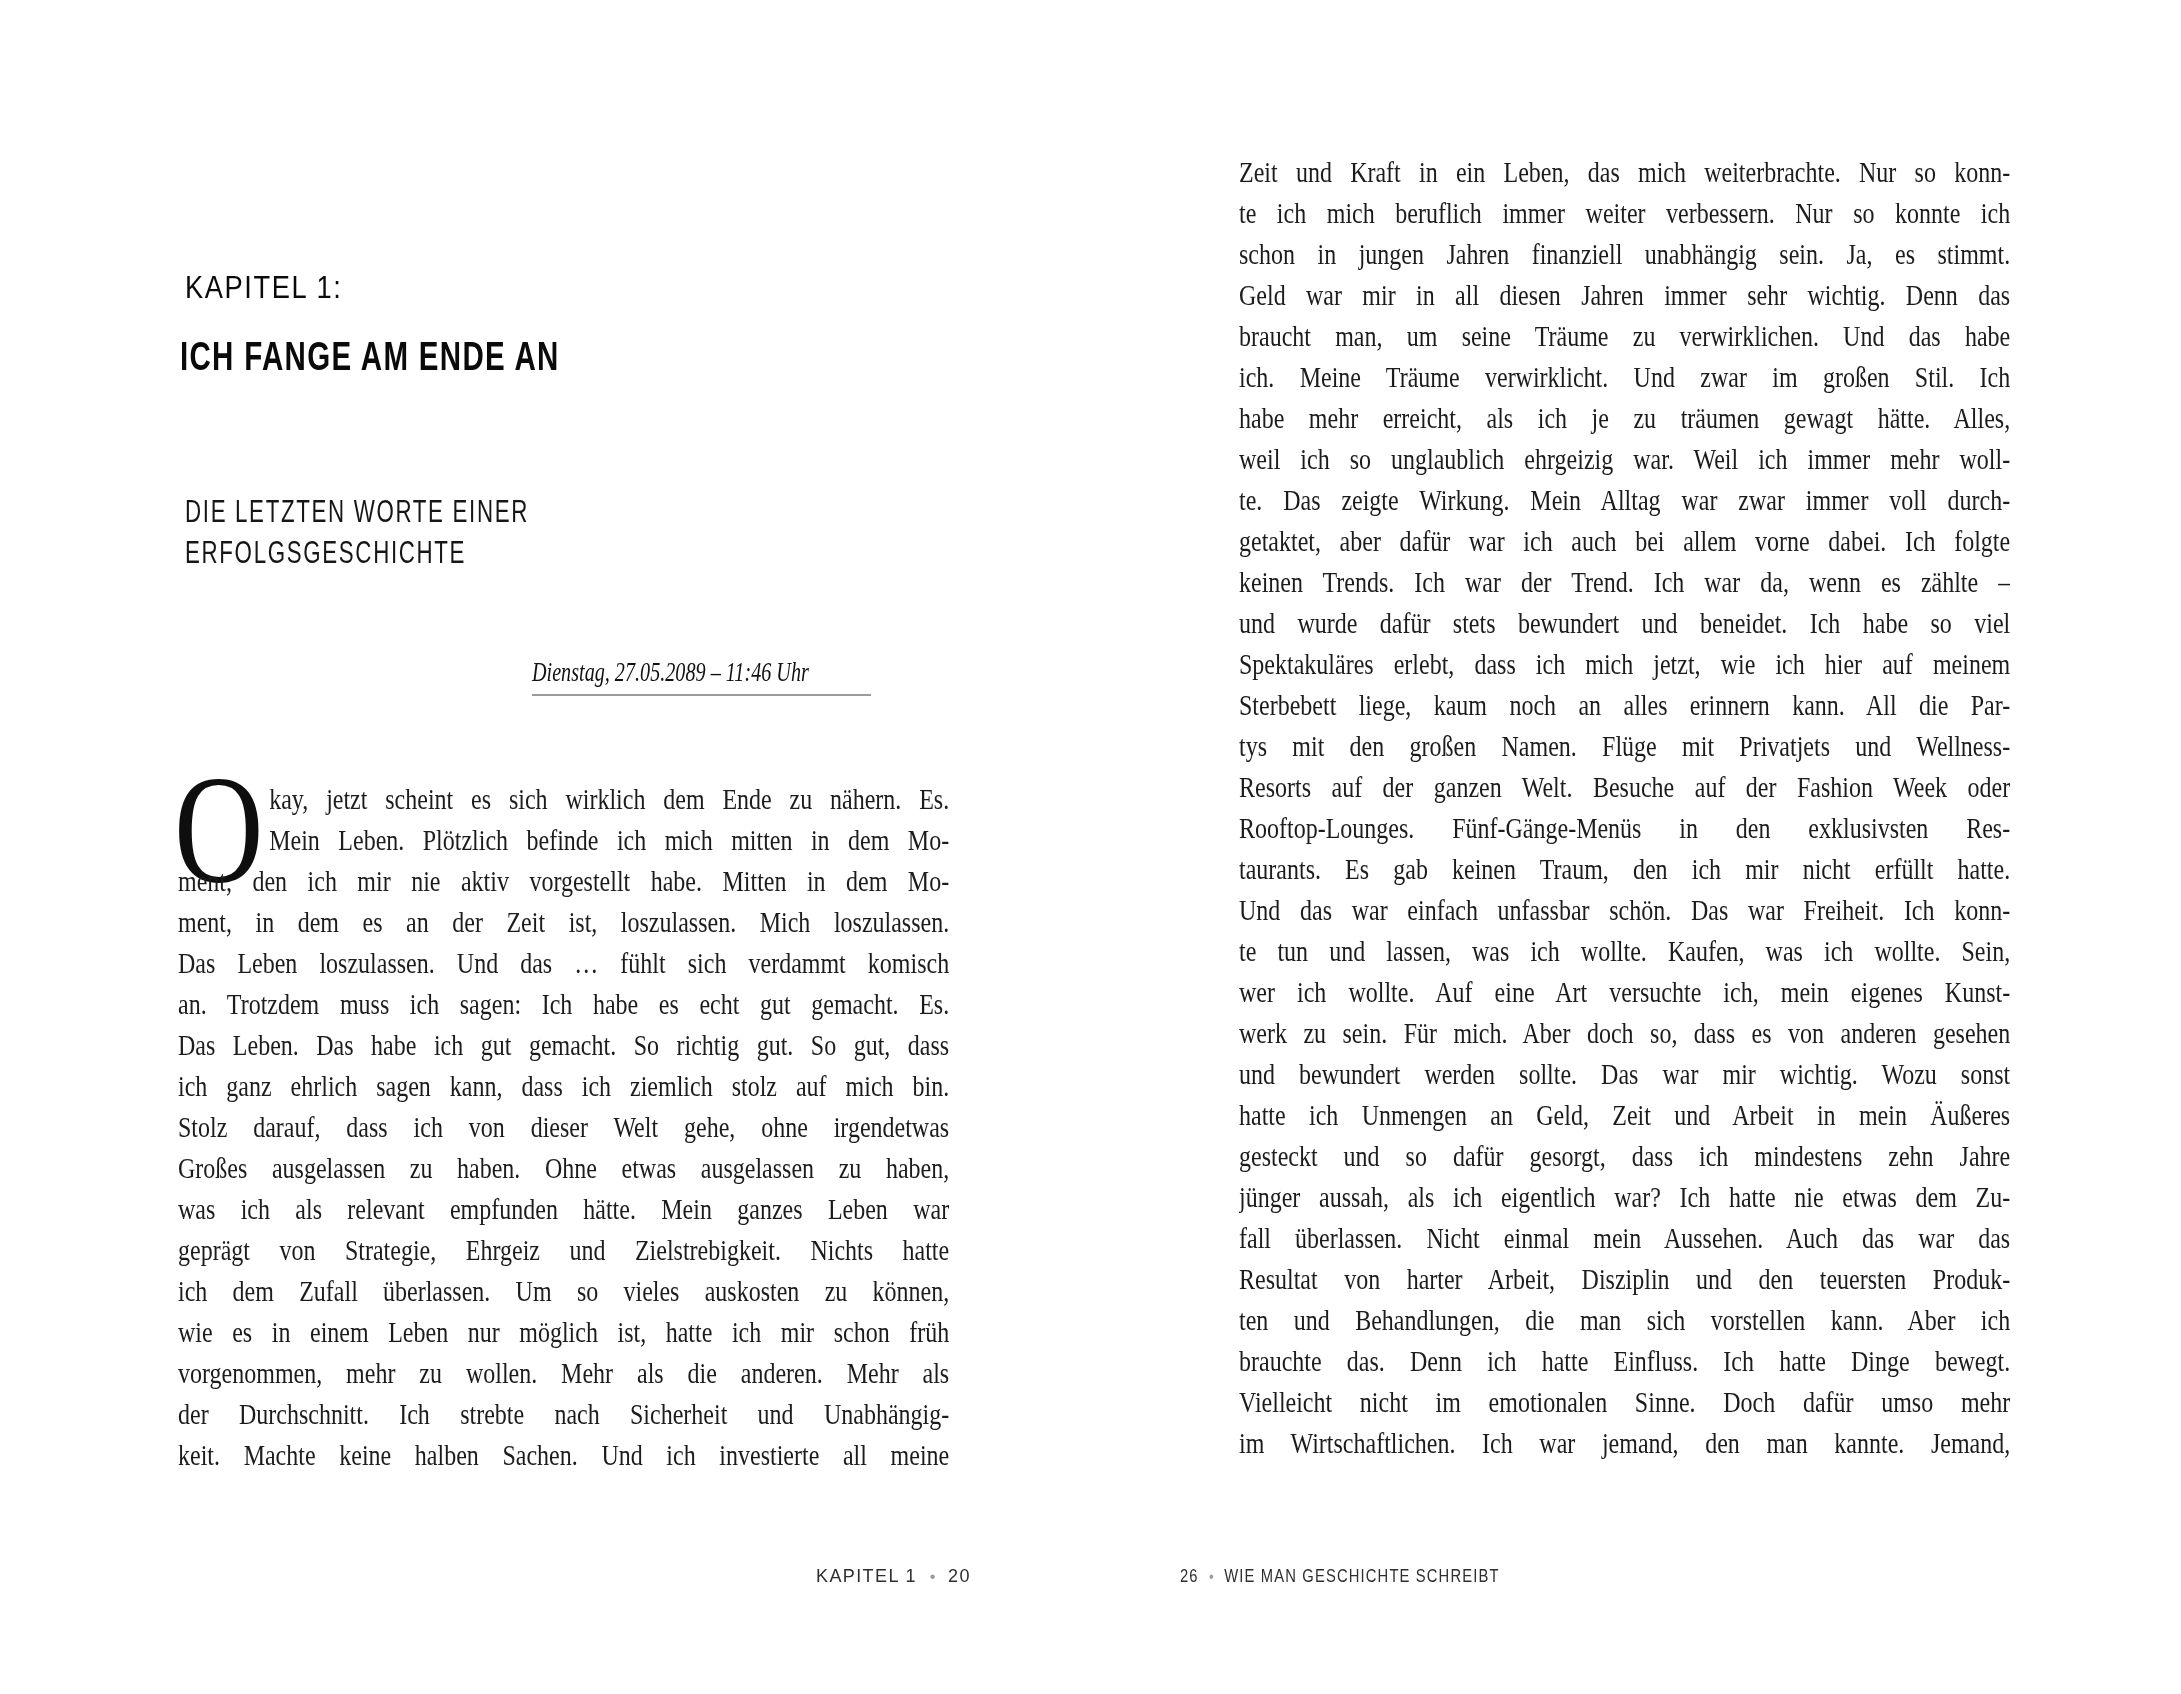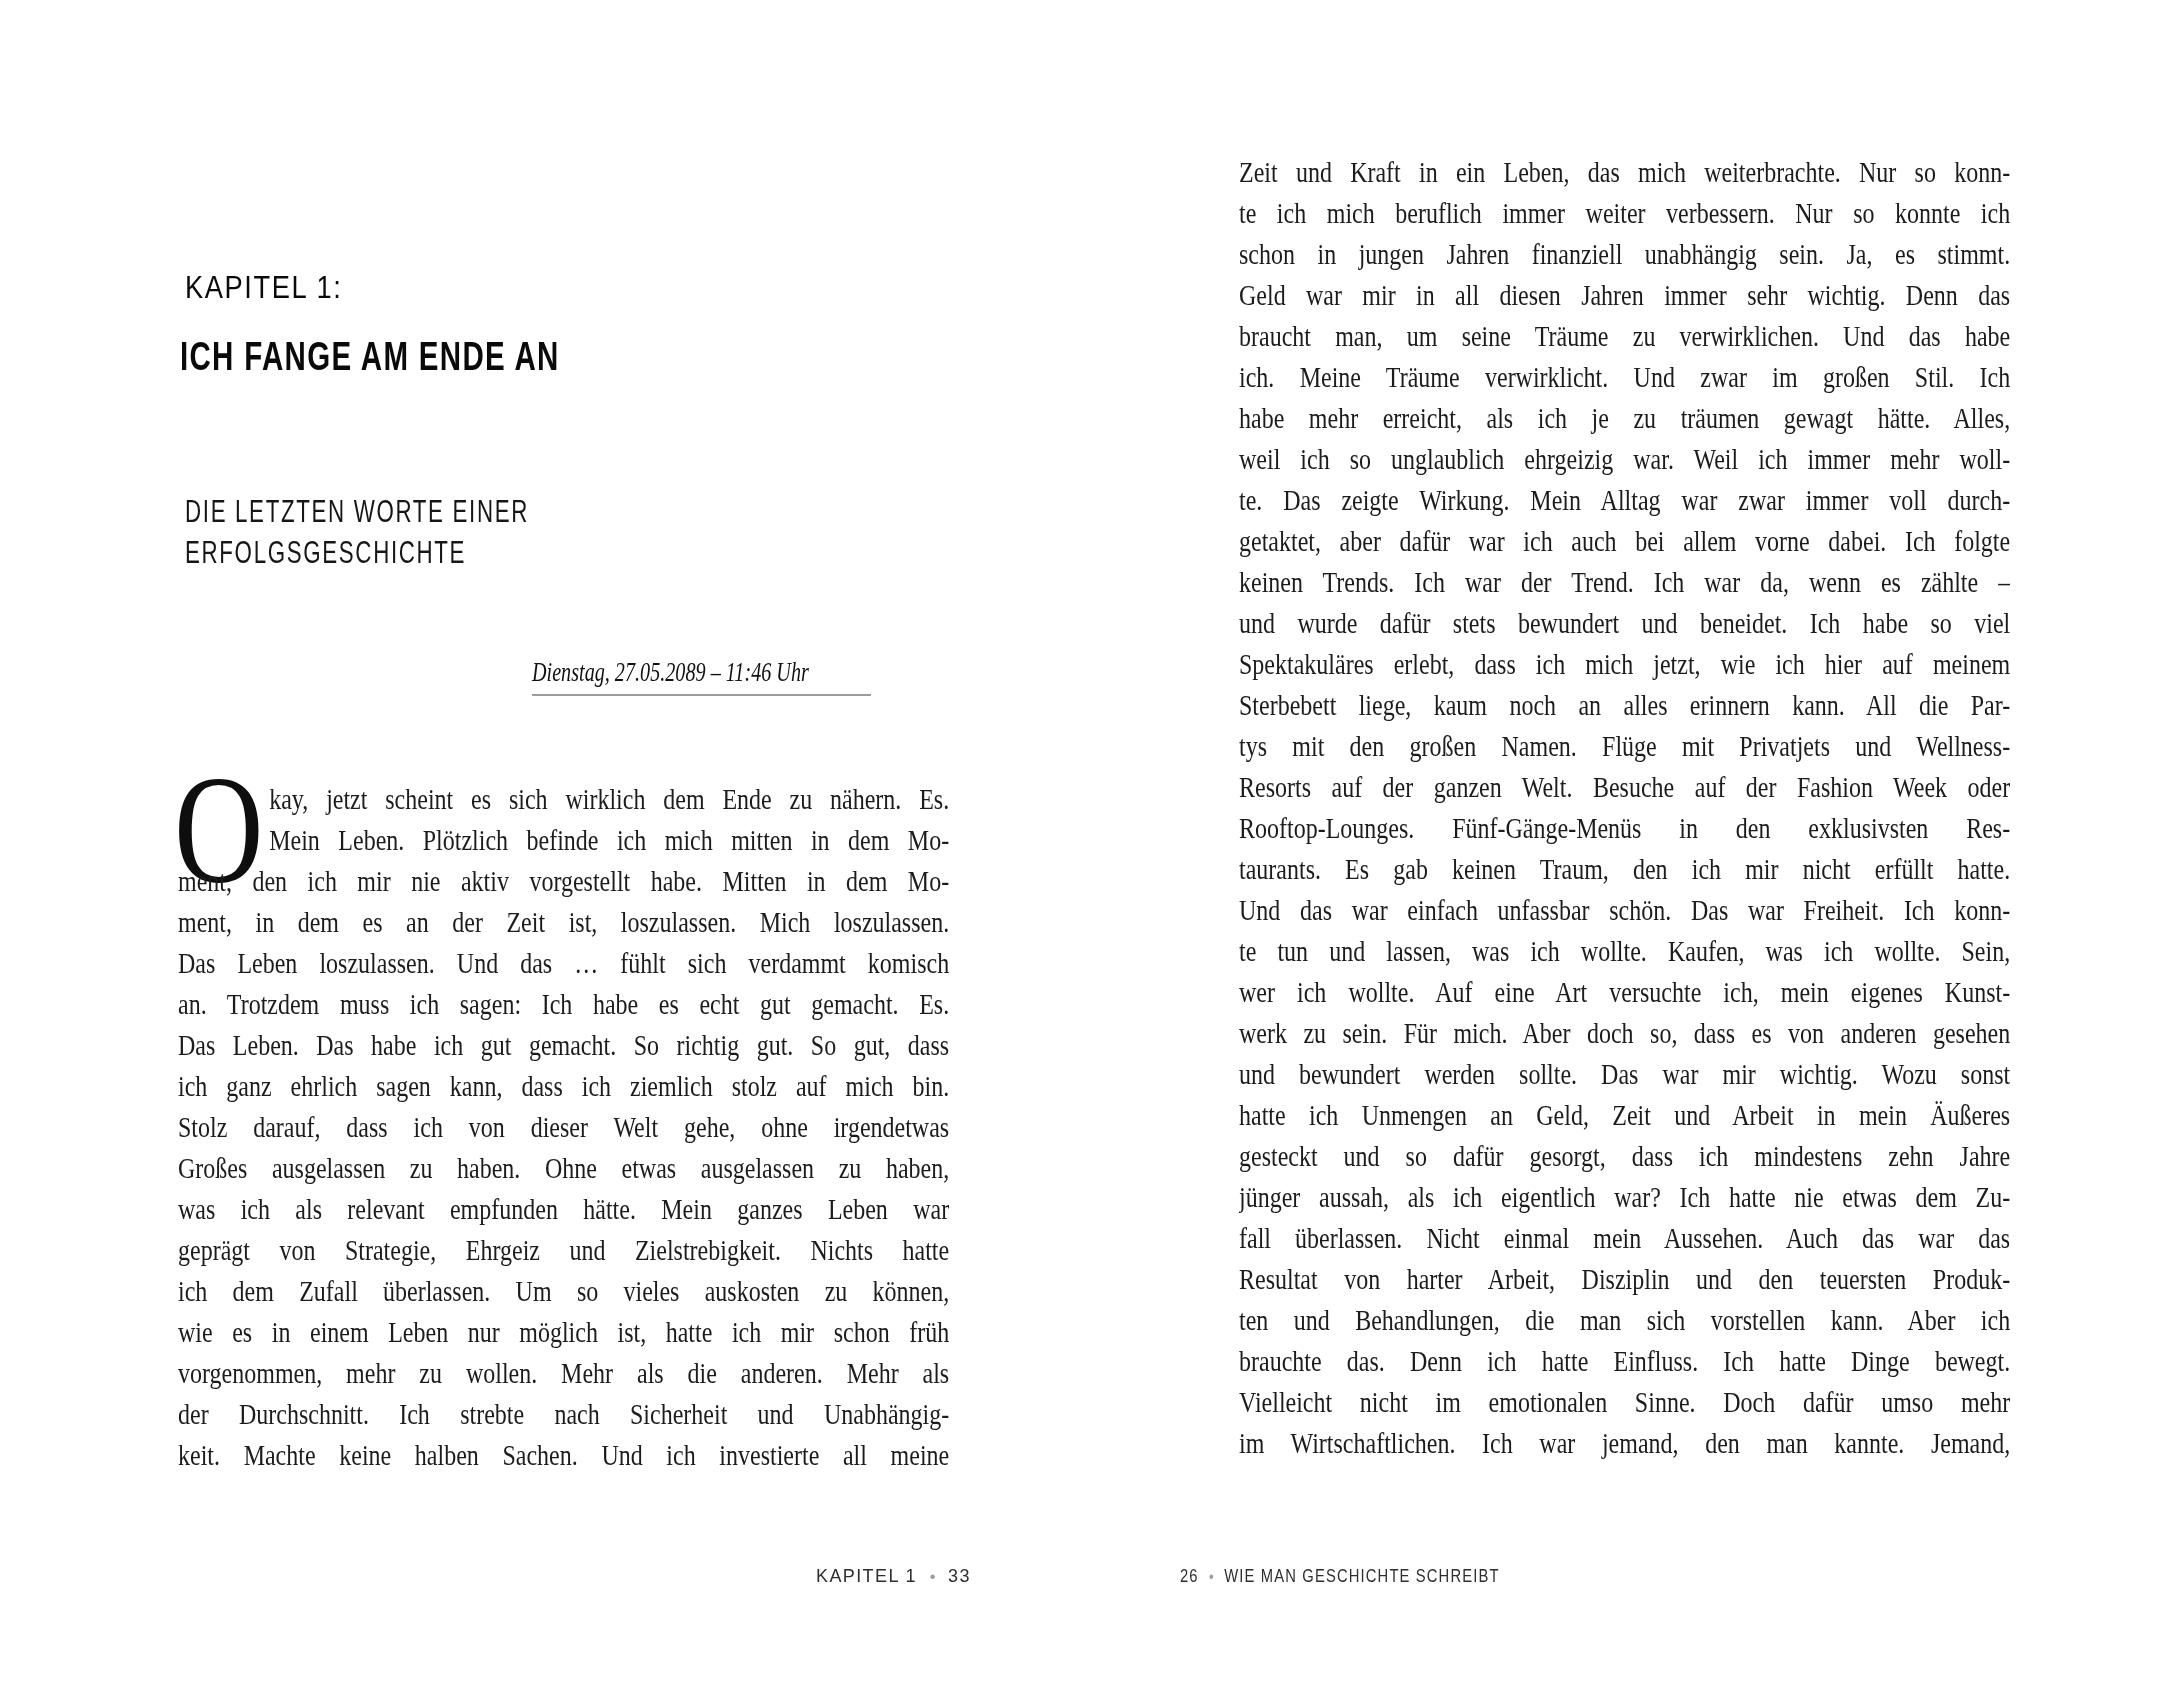--- a/index.html
+++ b/index.html
@@ -129,21 +129,21 @@
         <div class="line">ich dem Zufall überlassen. Um so vieles auskosten zu können,</div>
         <div class="line">wie es in einem Leben nur möglich ist, hatte ich mir schon früh</div>
         <div class="line">vorgenommen, mehr zu wollen. Mehr als die anderen. Mehr als</div>
         <div class="line">der Durchschnitt. Ich strebte nach Sicherheit und Unabhängig-</div>
         <div class="line">keit. Machte keine halben Sachen. Und ich investierte all meine</div>
       </div>
 
     <div class="footer footer-left">
       <span>KAPITEL 1</span>
       <span class="bullet">•</span>
-      <span>33</span>
+      <span>20</span>
     </div>
   </section>
 
   <section class="page">
     <div class="body body-right">
         <div class="line">Zeit und Kraft in ein Leben, das mich weiterbrachte. Nur so konn-</div>
         <div class="line">te ich mich beruflich immer weiter verbessern. Nur so konnte ich</div>
         <div class="line">schon in jungen Jahren finanziell unabhängig sein. Ja, es stimmt.</div>
         <div class="line">Geld war mir in all diesen Jahren immer sehr wichtig. Denn das</div>
         <div class="line">braucht man, um seine Träume zu verwirklichen. Und das habe</div>

